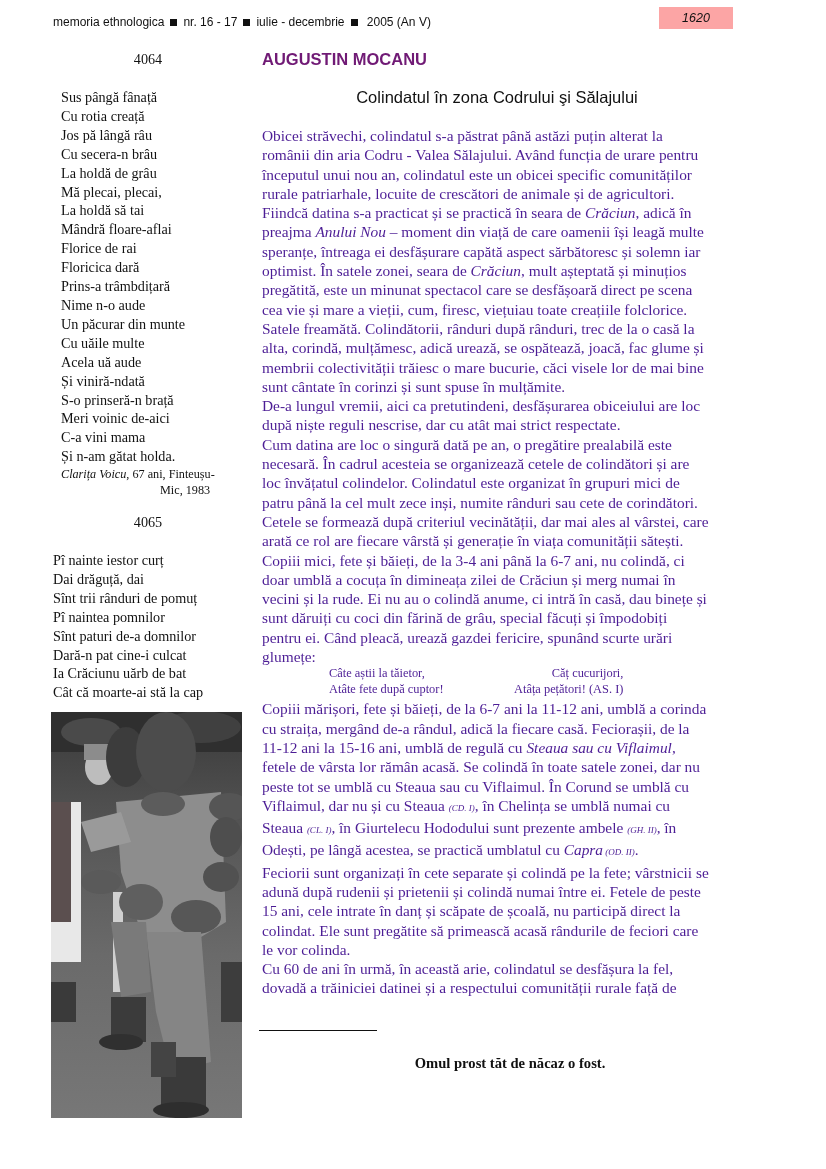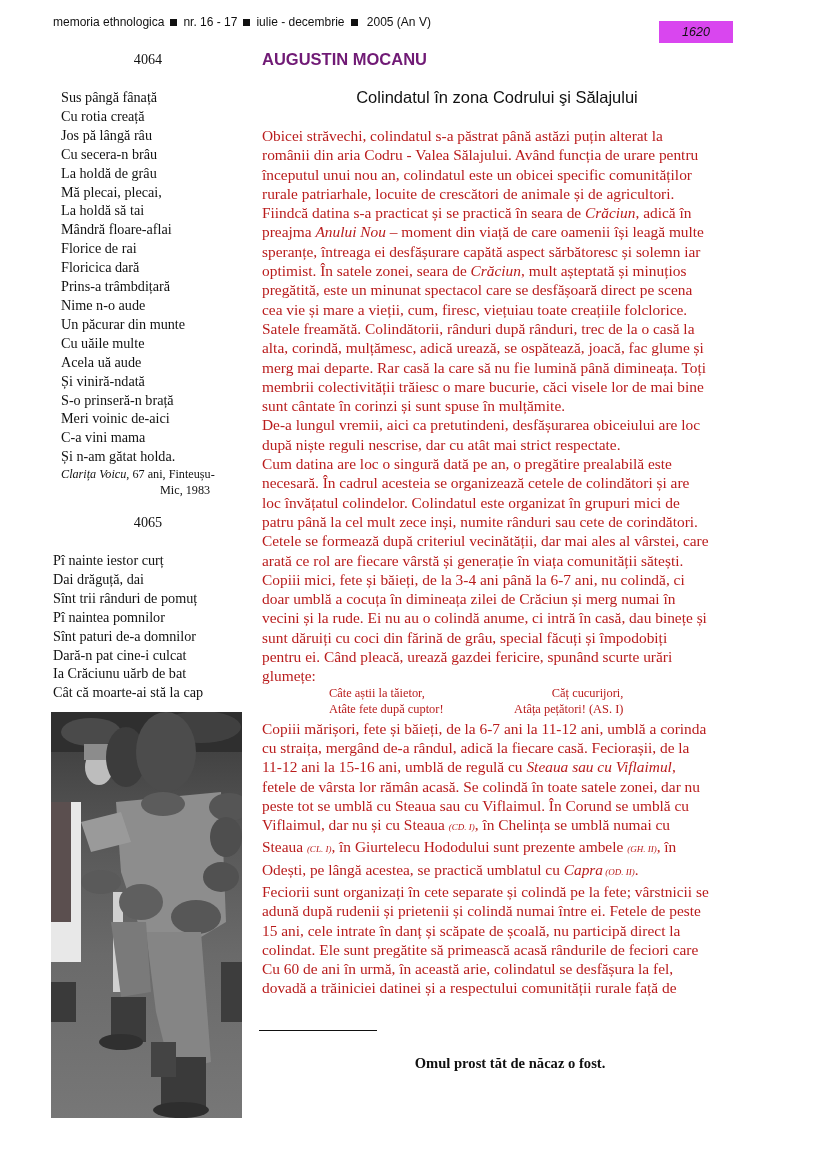--- a/index.html
+++ b/index.html
@@ -4,22 +4,22 @@
   <style>
     html, body { margin: 0; padding: 0; background: #ffffff; }
     body { width: 826px; height: 1169px; position: relative; overflow: hidden; color: #111; }
     .header {
       position: absolute; left: 53px; top: 15px;
       font-family: "Liberation Sans", sans-serif; font-size: 12px; color: #111;
       white-space: pre;
     }
     .header .sq { display: inline-block; width: 7px; height: 7px; background: #111; margin: 0 6px 1px 6px; vertical-align: middle; }
     .page-num {
-      position: absolute; left: 659px; top: 21px; width: 74px; height: 22px;
-      background: #d946ef; font-family: "Liberation Sans", sans-serif; font-style: italic;
+      position: absolute; left: 659px; top: 7px; width: 74px; height: 22px;
+      background: #fca5a5; font-family: "Liberation Sans", sans-serif; font-style: italic;
       font-size: 12.5px; line-height: 22px; text-align: center; color: #111;
     }
     .left-col { position: absolute; left: 53px; top: 50px; width: 190px; font-family: "Liberation Serif", serif; font-size: 14.2px; line-height: 18.9px; }
     .poem-num { text-align: center; width: 190px; margin-left: 0; padding-left: 0; }
     .poem-num.n1 { position: absolute; top: 0; left: 0; width: 190px; text-align: center; }
     .poem-lines { position: absolute; top: 38px; left: 8px; }
     .poem-line { white-space: nowrap; }
     .attrib { font-size: 12.2px; line-height: 16px; white-space: nowrap; }
     .attrib i { font-style: italic; }
     .attrib-2 { padding-left: 99px; }
@@ -32,21 +32,21 @@
     .author {
       position: absolute; left: 262px; top: 50px;
       font-family: "Liberation Sans", sans-serif; font-weight: bold; font-size: 16.5px; color: #701a75;
     }
     .title {
       position: absolute; left: 262px; top: 88px; width: 470px; text-align: center;
       font-family: "Liberation Sans", sans-serif; font-weight: normal; font-size: 16.5px; color: #111;
     }
     .body {
       position: absolute; left: 262px; top: 126px; width: 480px;
-      font-family: "Liberation Serif", serif; font-size: 15.4px; line-height: 19.3px; color: #b91c1c;
+      font-family: "Liberation Serif", serif; font-size: 15.4px; line-height: 19.3px; color: #4c1d95;
     }
     .body .ln { white-space: nowrap; display: block; }
     .body i { font-style: italic; }
     .sm { font-size: 9px; font-style: italic; }
     .quote { font-family: "Liberation Serif", serif; font-size: 12.4px; line-height: 16px; position: relative; height: 34px; margin-top: -1px; }
     .quote .c1 { position: absolute; left: 67px; top: 0; white-space: nowrap; }
     .quote .c2 { position: absolute; left: 252px; top: 0; white-space: nowrap; text-align: right; }
     .rule { position: absolute; left: 259px; top: 1030px; width: 118px; height: 1px; background: #111; }
     .footer-quote {
       position: absolute; left: 262px; top: 1055px; width: 496px; text-align: center;
@@ -154,21 +154,20 @@
   <span class="ln"><span>preajma </span><i>Anului Nou</i><span> – moment din viață de care oamenii își leagă multe</span></span>
   <div id="p2">
       <span class="ln">speranțe, întreaga ei desfășurare capătă aspect sărbătoresc și solemn iar</span>
     </div>
   <span class="ln"><span>optimist. În satele zonei, seara de </span><i>Crăciun</i><span>, mult așteptată și minuțios</span></span>
   <div id="p3">
       <span class="ln">pregătită, este un minunat spectacol care se desfășoară direct pe scena</span>
       <span class="ln">cea vie și mare a vieții, cum, firesc, viețuiau toate creațiile folclorice.</span>
       <span class="ln">Satele freamătă. Colindătorii, rânduri după rânduri, trec de la o casă la</span>
       <span class="ln">alta, corindă, mulțămesc, adică urează, se ospătează, joacă, fac glume și</span>
-      <span class="ln">merg mai departe. Rar casă la care să nu fie lumină până dimineața. Toți</span>
       <span class="ln">membrii colectivității trăiesc o mare bucurie, căci visele lor de mai bine</span>
       <span class="ln">sunt cântate în corinzi și sunt spuse în mulțămite.</span>
       <span class="ln">De-a lungul vremii, aici ca pretutindeni, desfășurarea obiceiului are loc</span>
       <span class="ln">după niște reguli nescrise, dar cu atât mai strict respectate.</span>
       <span class="ln">Cum datina are loc o singură dată pe an, o pregătire prealabilă este</span>
       <span class="ln">necesară. În cadrul acesteia se organizează cetele de colindători și are</span>
       <span class="ln">loc învățatul colindelor. Colindatul este organizat în grupuri mici de</span>
       <span class="ln">patru până la cel mult zece inși, numite rânduri sau cete de corindători.</span>
       <span class="ln">Cetele se formează după criteriul vecinătății, dar mai ales al vârstei, care</span>
       <span class="ln">arată ce rol are fiecare vârstă și generație în viața comunității sătești.</span>
@@ -199,19 +198,20 @@
       <span class="ln">peste tot se umblă cu Steaua sau cu Viflaimul. În Corund se umblă cu</span>
     </div>
   <span class="ln"><span>Viflaimul, dar nu și cu Steaua </span><span class="sm">(CD. I)</span><span>, în Chelința se umblă numai cu</span></span>
   <span class="ln"><span>Steaua </span><span class="sm">(CL. I)</span><span>, în Giurtelecu Hododului sunt prezente ambele </span><span class="sm">(GH. II)</span><span>, în</span></span>
   <span class="ln"><span>Odești, pe lângă acestea, se practică umblatul cu </span><i>Capra</i><span class="sm"> (OD. II)</span><span>.</span></span>
   <div id="p6">
       <span class="ln">Feciorii sunt organizați în cete separate și colindă pe la fete; vârstnicii se</span>
       <span class="ln">adună după rudenii și prietenii și colindă numai între ei. Fetele de peste</span>
       <span class="ln">15 ani, cele intrate în danț și scăpate de școală, nu participă direct la</span>
       <span class="ln">colindat. Ele sunt pregătite să primească acasă rândurile de feciori care</span>
+      <span class="ln">le vor colinda.</span>
       <span class="ln">Cu 60 de ani în urmă, în această arie, colindatul se desfășura la fel,</span>
       <span class="ln">dovadă a trăiniciei datinei și a respectului comunității rurale față de</span>
     </div>
 </div>
 
 <div class="rule"></div>
 <div class="footer-quote">Omul prost tăt de năcaz o fost.</div>
 
 </body></html>

